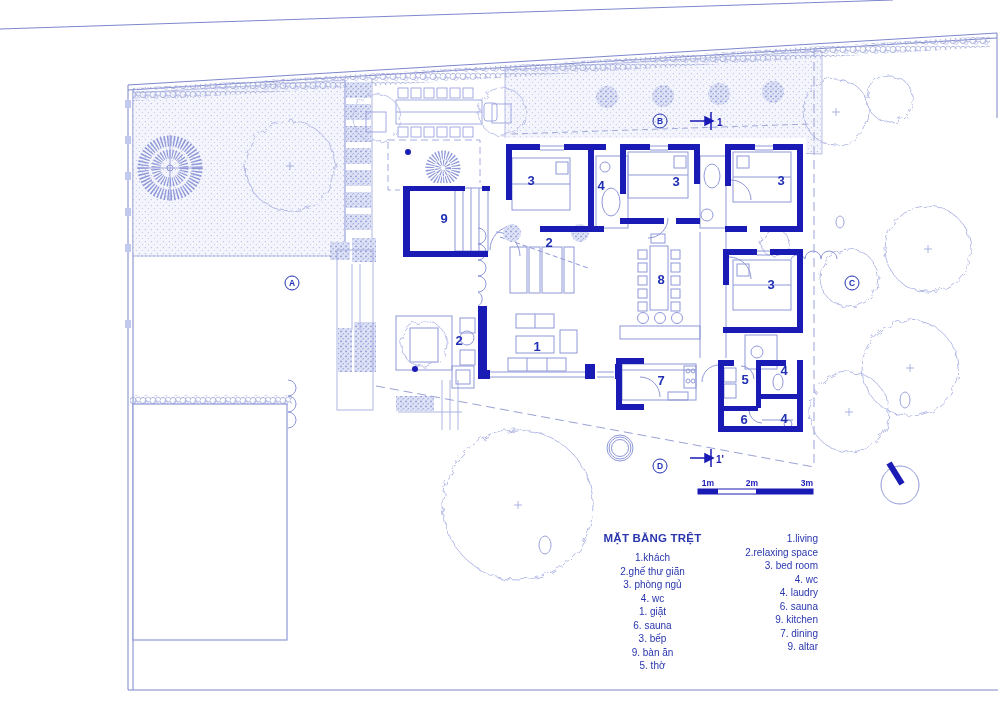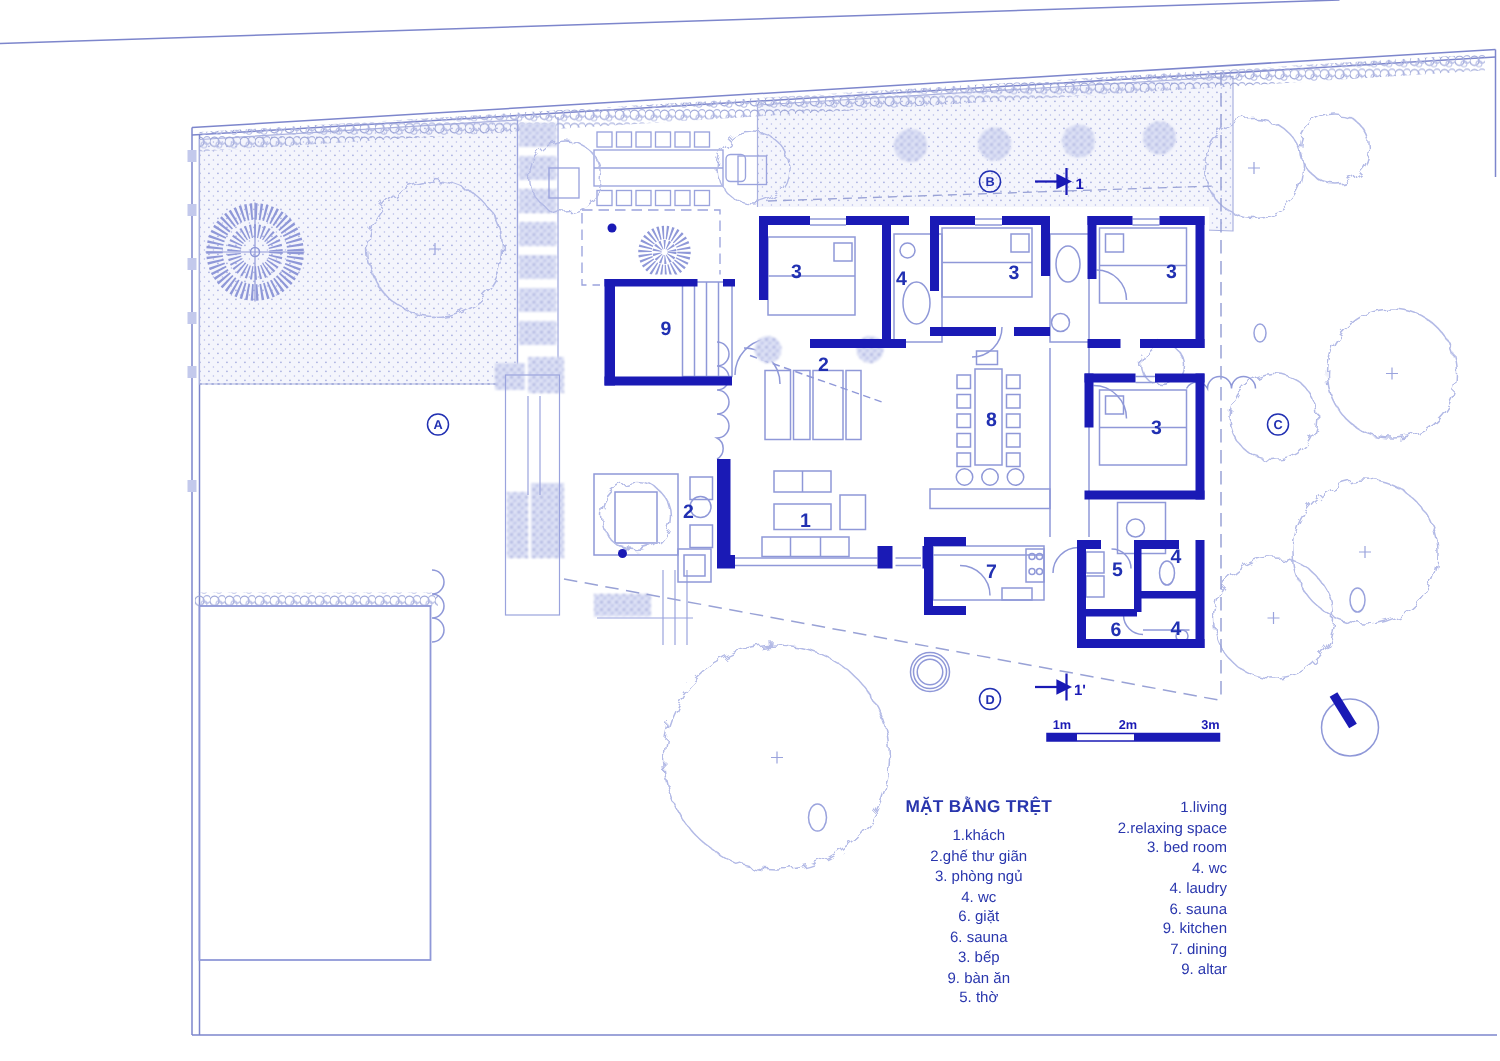--- a/index.html
+++ b/index.html
@@ -424,21 +424,21 @@
     <text class="room-num" x="784" y="423" text-anchor="middle">4</text>
   </g>
 </svg>
 
 <div id="legend-vi" class="legend-col">
   <div class="legend-title">MẶT BẰNG TRỆT</div>
   <div class="legend-item">1.khách</div>
   <div class="legend-item">2.ghế thư giãn</div>
   <div class="legend-item">3. phòng ngủ</div>
   <div class="legend-item">4. wc</div>
-  <div class="legend-item">6. giặt</div>
+  <div class="legend-item">1. giặt</div>
   <div class="legend-item">6. sauna</div>
   <div class="legend-item">3. bếp</div>
   <div class="legend-item">9. bàn ăn</div>
   <div class="legend-item">5. thờ</div>
 </div>
 <div id="legend-en" class="legend-col">
   <div class="legend-item">1.living</div>
   <div class="legend-item">2.relaxing space</div>
   <div class="legend-item">3. bed room</div>
   <div class="legend-item">4. wc</div>

